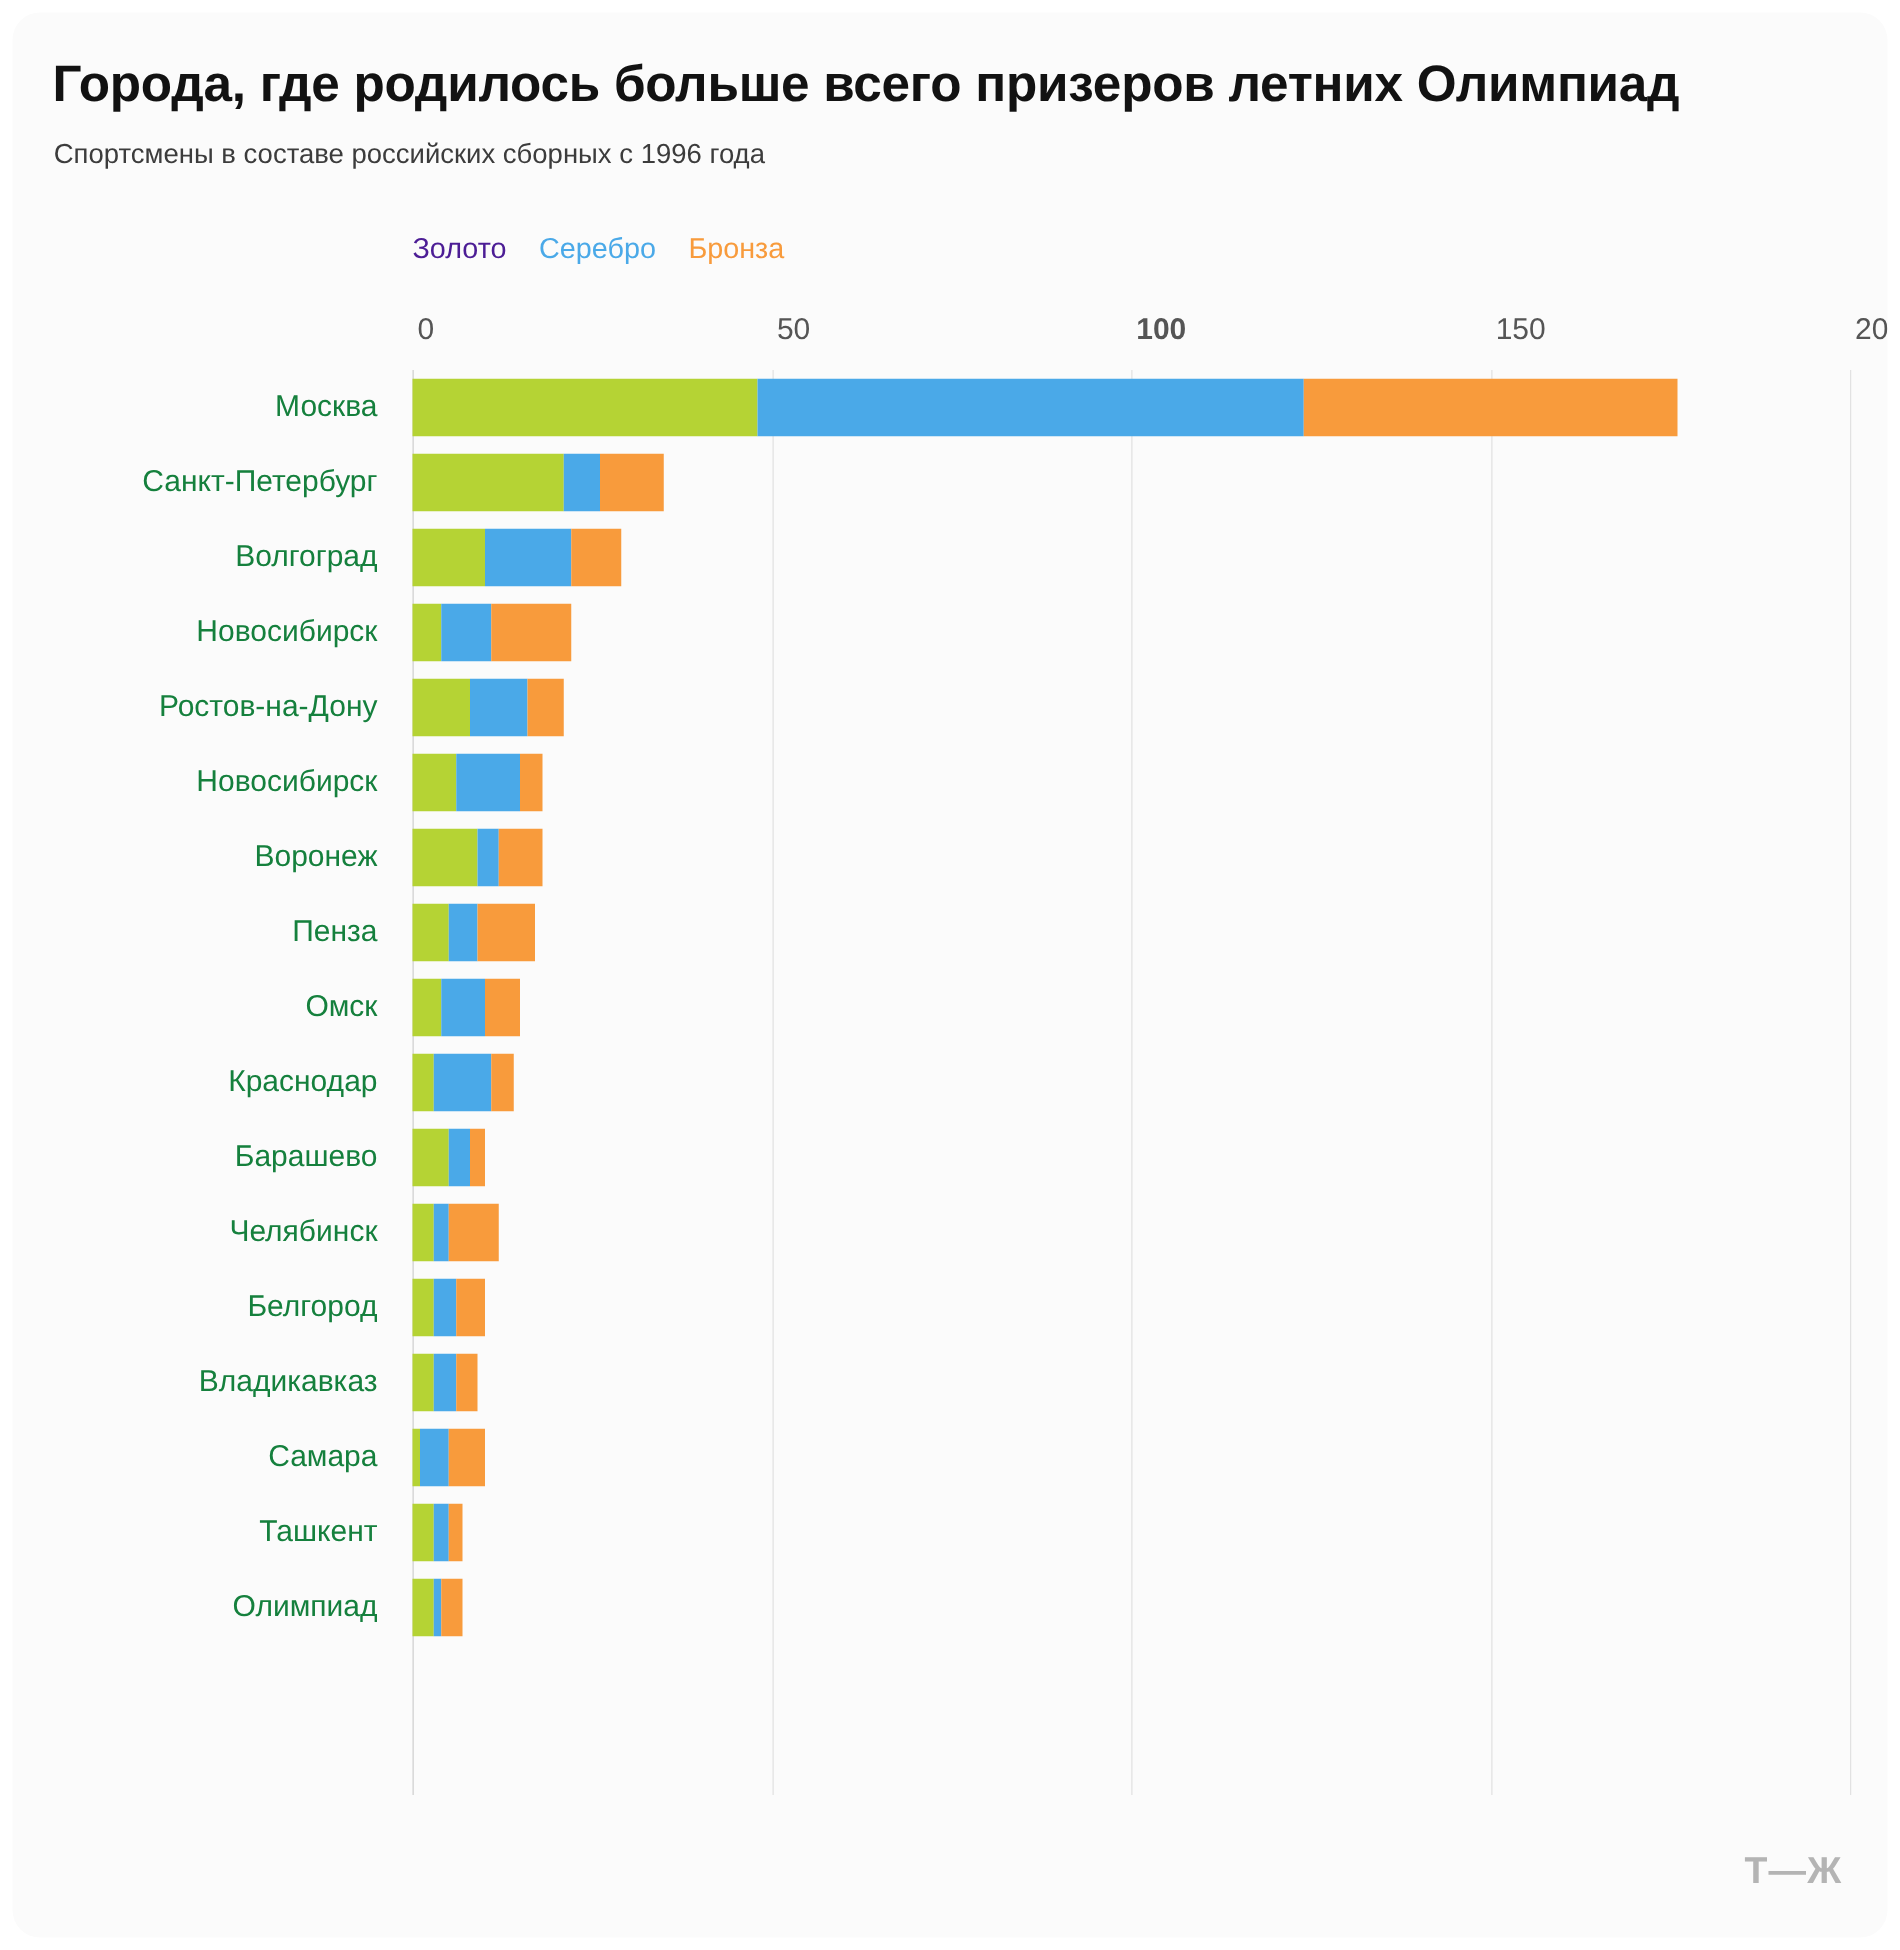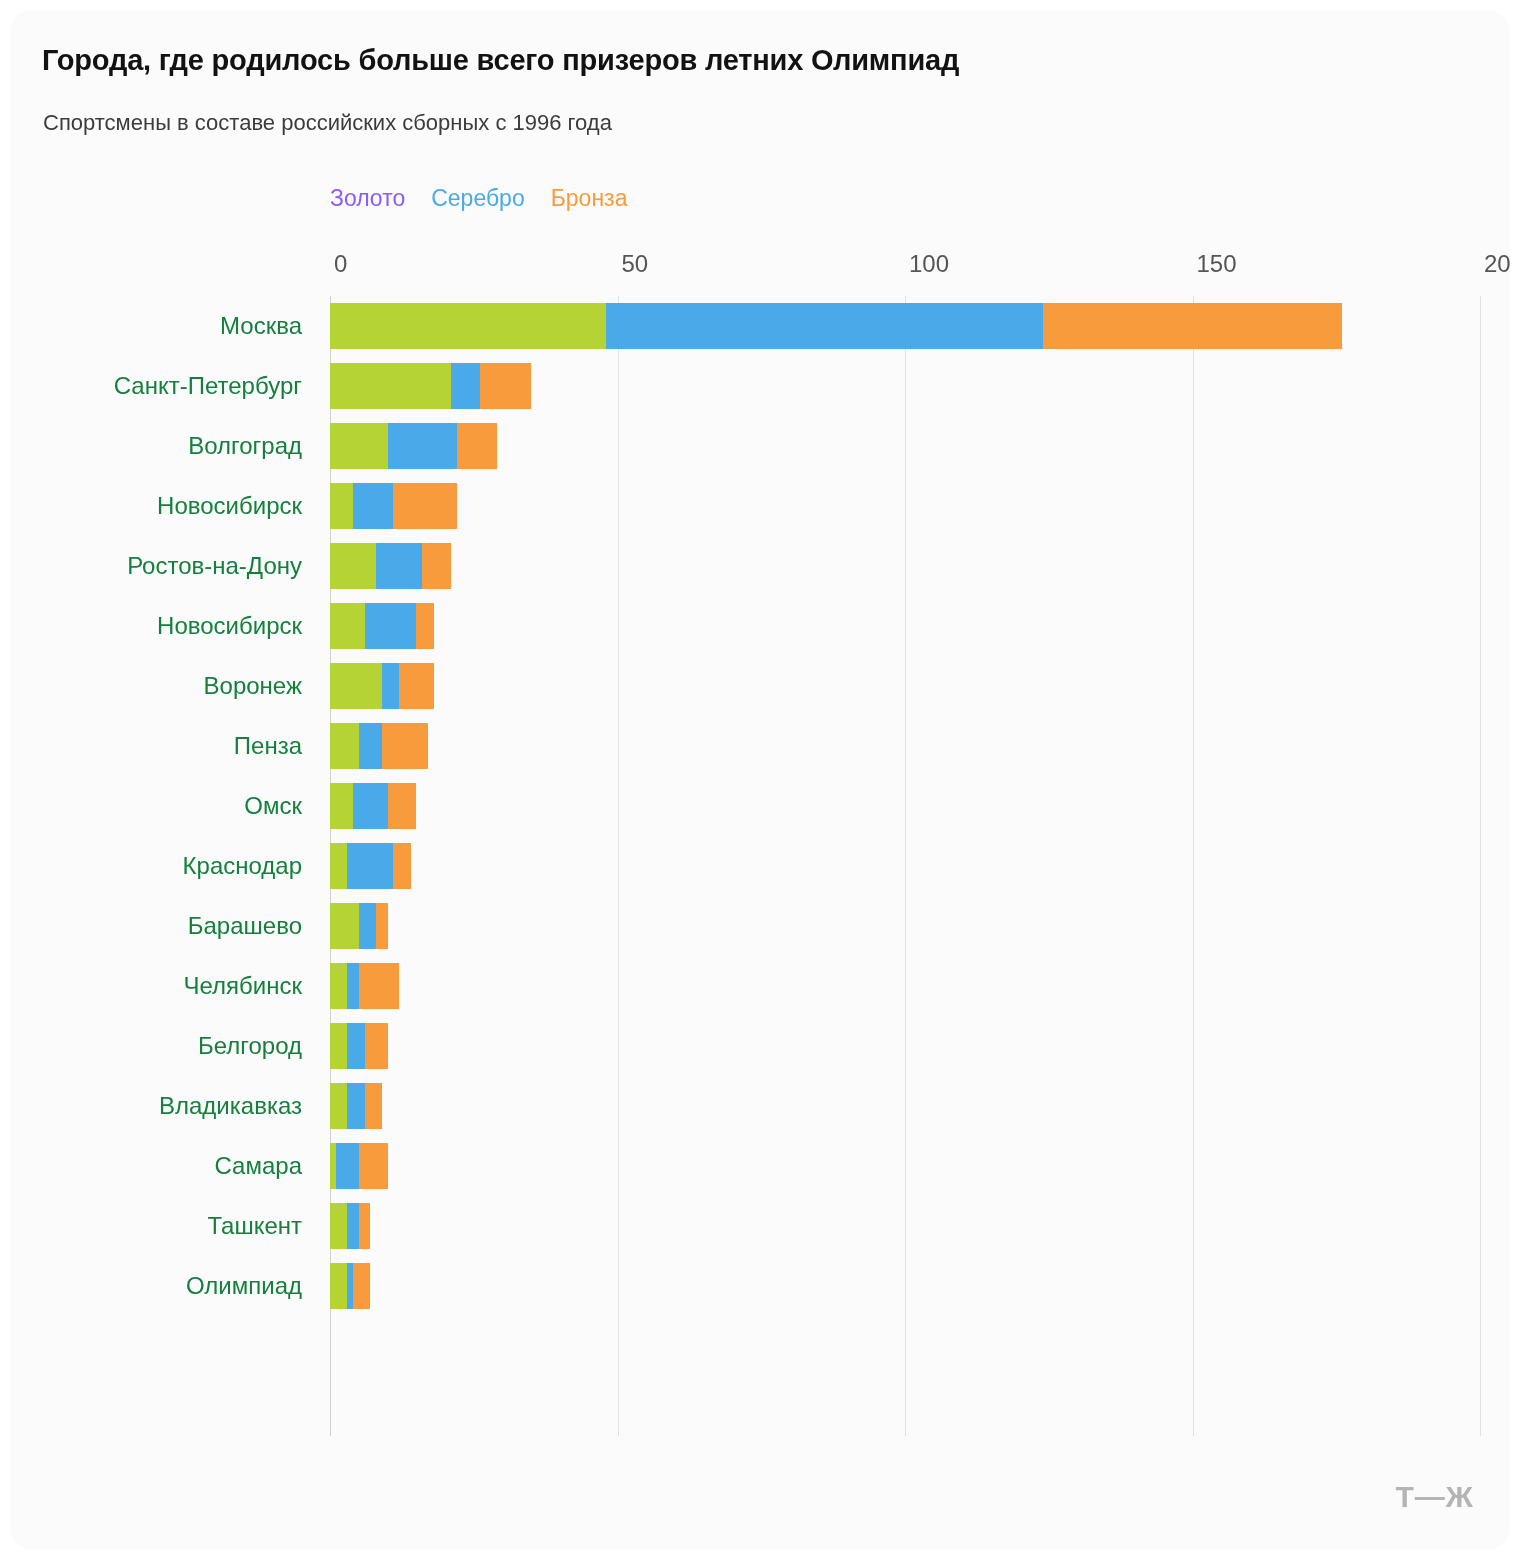--- a/index.html
+++ b/index.html
@@ -21,21 +21,21 @@
     height: 1540px;
     background: #fbfbfb;
     border-radius: 22px;
     box-sizing: border-box;
     overflow: hidden;
   }
   .title {
     position: absolute;
     left: 32px;
     top: 34px;
-    font-size: 29px;
+    font-size: 41px;
     font-weight: bold;
     color: #121212;
     letter-spacing: -0.2px;
     white-space: nowrap;
   }
   .subtitle {
     position: absolute;
     left: 33px;
     top: 100px;
     font-size: 22px;
@@ -122,30 +122,30 @@
 </style>
 </head>
 <body>
 
 <div class="card">
 
   <div class="title">Города, где родилось больше всего призеров летних Олимпиад</div>
   <div class="subtitle">Спортсмены в составе российских сборных с 1996 года</div>
 
   <div class="legend">
-    <span class="legend-item" style="color:#8b5cf6">Золото</span>
+    <span class="legend-item" style="color:#4c1d95">Золото</span>
     <span class="legend-item" style="color:#4aa9e8">Серебро</span>
     <span class="legend-item" style="color:#f89b3c">Бронза</span>
   </div>
 
   <div class="plot">
     <div class="axis-top" id="axis-top">
         <div class="tick-label" style="left: 0px;">0</div>
         <div class="tick-label" style="left: 287.5px;">50</div>
-        <div class="tick-label" style="left: 575px;">100</div>
+        <div class="tick-label" style="left: 575px; font-weight: bold;">100</div>
         <div class="tick-label" style="left: 862.5px;">150</div>
         <div class="tick-label" style="left: 1150px;">200</div>
       </div>
     <div id="grid">
         <div class="grid-line" style="left: 0px; height: 1140px; background: rgb(208, 208, 208);"></div>
         <div class="grid-line" style="left: 287.5px; height: 1140px;"></div>
         <div class="grid-line" style="left: 575px; height: 1140px;"></div>
         <div class="grid-line" style="left: 862.5px; height: 1140px;"></div>
         <div class="grid-line" style="left: 1150px; height: 1140px;"></div>
       </div>

